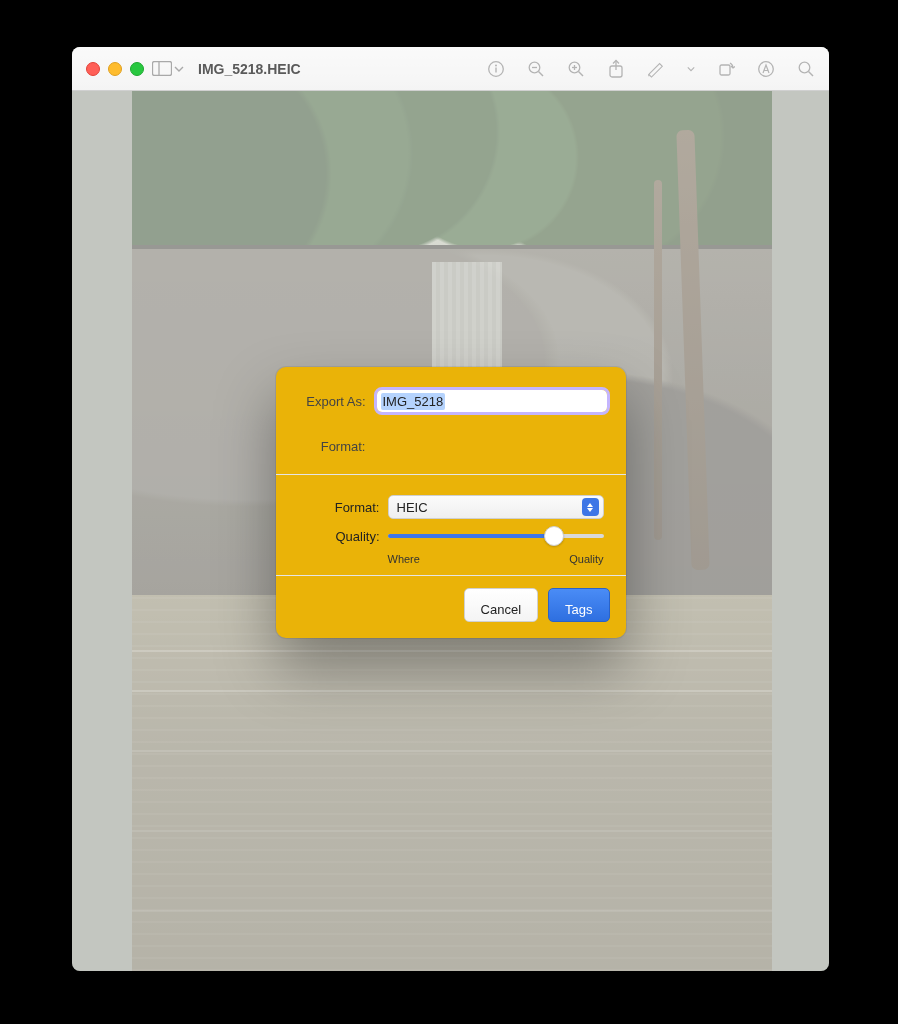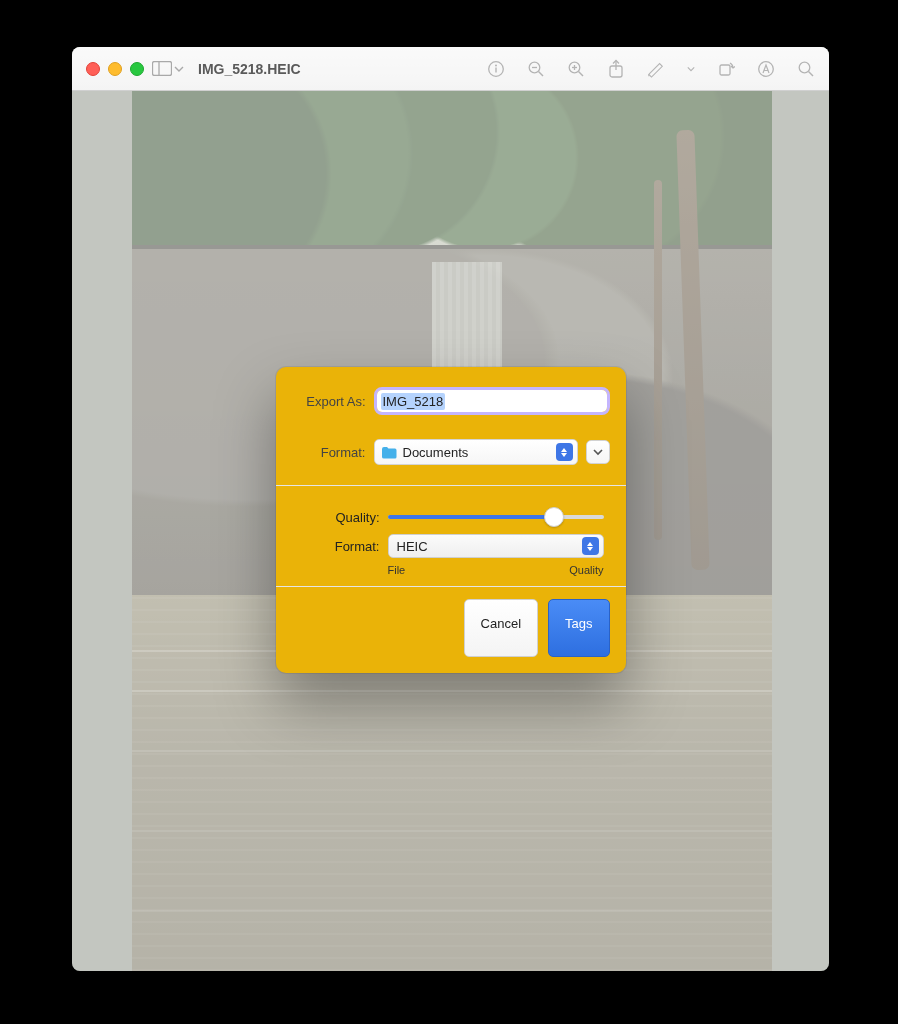--- a/index.html
+++ b/index.html
@@ -75,21 +75,21 @@
   .format-pop{flex:1;height:22px;border:.5px solid #cfcfcf;border-radius:5px;background:linear-gradient(#fbfbfb,#efefef);display:flex;align-items:center;padding:0 4px 0 8px;}
   .format-pop .txt{flex:1;}
   .slider-wrap{flex:1;position:relative;height:22px;}
   .track{position:absolute;left:0;right:0;top:50%;height:4px;border-radius:3px;background:#d9d9d9;transform:translateY(-50%);}
   .trackfill{position:absolute;left:0;top:50%;height:4px;border-radius:3px;background:#3e76e6;transform:translateY(-50%);width:77%;}
   .thumb{position:absolute;top:50%;left:77%;width:18px;height:18px;border-radius:50%;background:#fff;border:1px solid #cfcfcf;box-shadow:0 1px 2px rgba(0,0,0,.2);transform:translate(-50%,-50%);}
   .slabels{display:flex;justify-content:space-between;font-size:11px;color:#333;margin:2px 0 0 96px;}
   .fsize{margin:14px 0 2px 0;}
   .fsize .flab{width:88px;}
   .buttons{display:flex;justify-content:flex-end;gap:10px;padding:12px 16px 16px;}
-  .btn{height:24px;padding:16px 16px;border-radius:5px;border:1px solid #d0d0d0;background:linear-gradient(#fff,#f4f4f4);font-size:13px;display:flex;align-items:flex-start;cursor:default;}
+  .btn{height:24px;padding:4px 16px;border-radius:5px;border:1px solid #d0d0d0;background:linear-gradient(#fff,#f4f4f4);font-size:13px;display:flex;align-items:flex-end;cursor:default;}
   .btn.primary{background:linear-gradient(#4a8cf6,#2e6fe0);border:1px solid #2a62c7;color:#fff;}
   .selected-text{background:#b5d3fd;}
   
   .titlebar-dim{position:absolute;inset:0;background:rgba(255,255,255,.45);pointer-events:none;}
   .tbwrap{position:relative;z-index:3;display:flex;align-items:center;width:100%;}
 </style>
 </head>
 <body>
 
 <div class="stage">
@@ -206,63 +206,46 @@
           <div class="field">
             <div class="focuswrap">
               <div style="height:22px;border-radius:5px;background:#fff;display:flex;align-items:center;padding:0 4px;">
                 <span class="selected-text" style="padding:1px 2px;border-radius:2px;">IMG_5218</span>
               </div>
             </div>
           </div>
         </div>
         <div class="row" style="margin-top:24px;">
           <div class="lab">Format:</div>
-          <div class="field whererow">
-            <div class="popup">
-              <svg class="folder-ico" viewBox="0 0 16 13">
-                  <path d="M1 3 Q1 1 3 1 L6 1 L7.5 2.6 L14 2.6 Q15.5 2.6 15.5 4.2 L15.5 11 Q15.5 12.5 14 12.5 L3 12.5 Q1 12.5 1 11 Z" fill="#44b0ea"></path>
-                </svg>
-              <span class="txt">Documents</span>
-              <div class="stepper">
-                <div class="arr up"></div>
-                  <div class="arr dn"></div>
-              </div>
-            </div>
-            <div class="expand">
-              <svg width="12" height="10" viewBox="0 0 12 10">
-                  <path d="M2 3 L6 7 L10 3" fill="none" stroke="#555" stroke-width="1.6"></path>
-                </svg>
-            </div>
-          </div>
         </div>
       </div>
 
       <hr class="div">
 
       <div class="section mid">
-        <div class="frow">
-          <div class="flab">Quality:</div>
-          <div class="slider-wrap">
-            <div class="track"></div>
-            <div class="trackfill" id="trackfill" style="width: 77%;"></div>
-            <div class="thumb" id="thumb" style="left: 77%;"></div>
-          </div>
-        </div>
         <div class="frow">
           <div class="flab">Format:</div>
           <div class="format-pop">
             <span class="txt">HEIC</span>
             <div class="sel-stepper">
               <div class="arr up" style="width:0;height:0;border-left:3px solid transparent;border-right:3px solid transparent;border-bottom:4px solid #fff;"></div>
               <div class="arr dn" style="width:0;height:0;border-left:3px solid transparent;border-right:3px solid transparent;border-top:4px solid #fff;"></div>
             </div>
           </div>
         </div>
+        <div class="frow">
+          <div class="flab">Quality:</div>
+          <div class="slider-wrap">
+            <div class="track"></div>
+            <div class="trackfill" id="trackfill" style="width: 77%;"></div>
+            <div class="thumb" id="thumb" style="left: 77%;"></div>
+          </div>
+        </div>
         <div class="slabels">
-          <span>File</span>
+          <span>Where</span>
           <span>Quality</span>
         </div>
       </div>
 
       <hr class="div">
 
       <div class="buttons">
         <div class="btn">
             <span>Cancel</span>
           </div>

